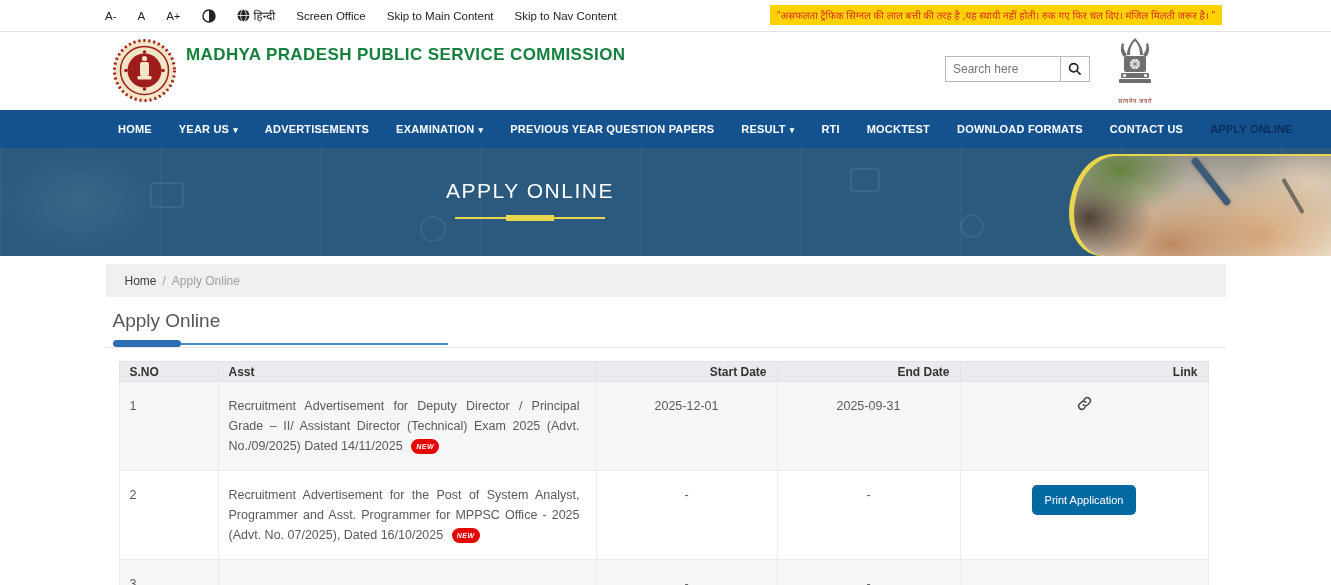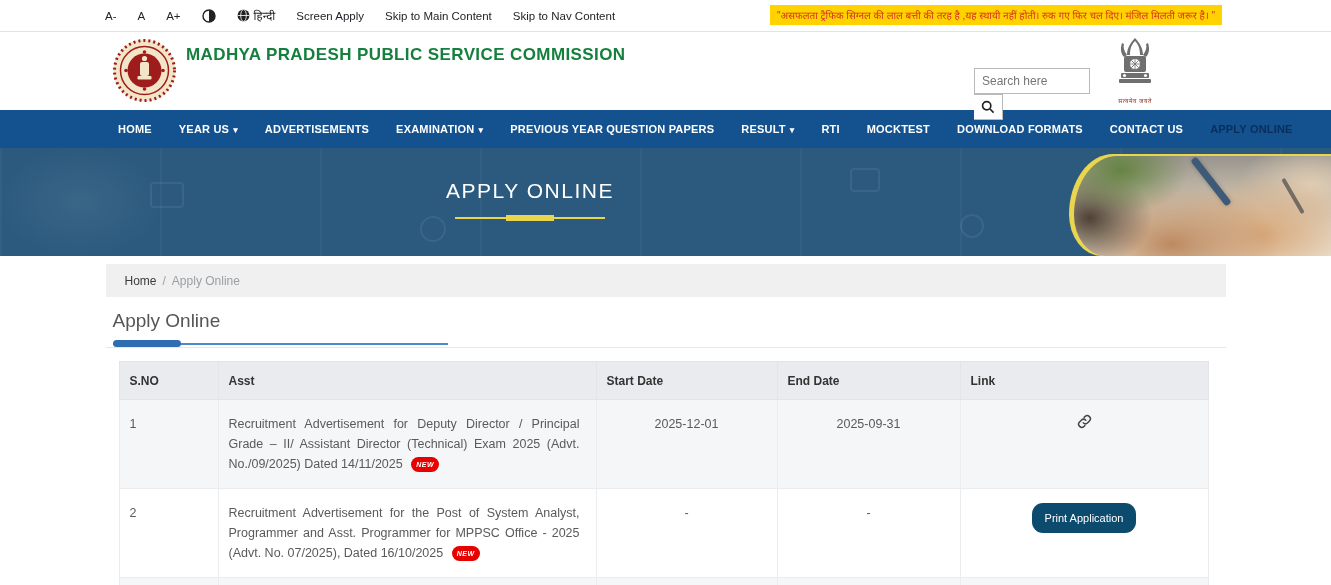--- a/index.html
+++ b/index.html
@@ -13,21 +13,21 @@
   .util-item { cursor:pointer; white-space:nowrap; display:flex; align-items:center; gap:4px; }
   .ticker { position:absolute; right:109px; top:5px; background:#FFD200; color:#d8311c;
     font-size:10px; padding:3px 7px; white-space:nowrap; }
 
   
   .header { position:relative; height:78px; background:#fff; }
   .logo { position:absolute; left:113px; top:7px; width:63px; height:63px; }
   .brand { position:absolute; left:186px; top:13px; }
   .brand-en { font-size:17px; letter-spacing:.4px; color:#15803d; font-weight:600; }
   .brand-hi { font-size:16px; color:#1f1f1f; font-weight:700; margin-top:3px; }
-  .searchbox { position:absolute; right:241px; top:36px; display:flex;flex-direction:column; }
+  .searchbox { position:absolute; right:241px; top:24px; display:flex; }
   .searchbox input { width:116px; height:26px; border:1px solid #b9b9b9; padding:0 7px;
     font-size:12px; color:#555; outline:none; }
   .searchbox button { width:29px; height:26px; border:1px solid #b9b9b9; border-left:none;
     background:#fff; cursor:pointer; display:flex; align-items:center; justify-content:center; }
   .emblem { position:absolute; right:165px; top:3px; width:62px; height:72px; text-align:center; }
   .emblem-caption { font-size:6px; color:#8a2b1a; margin-top:0px; letter-spacing:.5px; }
 
   
   .nav { height:38px; background:#14528f; display:flex; align-items:center;
     padding-left:118px; gap:27px; }
@@ -84,33 +84,33 @@
   .tab-underline { position:relative; width:335px; height:7px; margin-top:8px; }
   .tab-underline .thin { position:absolute; left:0; right:0; top:3px; height:2px; background:#4a8cc7; }
   .tab-underline .pill { position:absolute; left:0; top:0; width:68px; height:7px;
     border-radius:4px; background:#2f6db3; }
 
   
   .table-wrap { padding:13px 13px 0; }
   table { width:1089px; border-collapse:collapse; table-layout:fixed; }
   col.c-sno{width:99px;} col.c-title{width:378px;} col.c-start{width:181px;}
   col.c-end{width:183px;} col.c-link{width:248px;}
-  thead th { background:#e9ebee; font-size:12px; color:#333; font-weight:700; height:38px;
+  thead th { background:#e9ebee; font-size:12px; color:#333; font-weight:700; height:20px;
     text-align:left; padding:0 10px; border:1px solid #e2e4e8; }
-  thead th.center { text-align:left; }
+  thead th.center { text-align:right; }
   tbody td { font-size:12.5px; color:#5a5a5a; vertical-align:top; padding:14px 10px;
     border:1px solid #ececec; line-height:1.6; }
   tbody tr:nth-child(odd) { background:#f5f6f7; }
   tbody tr:nth-child(even) { background:#ffffff; }
   td.title-cell { text-align:justify; padding-right:16px; }
   td.center { text-align:center; }
   .new-badge { display:inline-block; background:#e60000; color:#fff; font-size:7px;
     font-weight:700; font-style:italic; padding:2px 5px; border-radius:8px; margin-left:5px;
     position:relative; top:-1px; letter-spacing:.5px; }
-  .btn-print { background:#0c4a6e; color:#fff; border:none; border-radius:11px;
+  .btn-print { background:#0369a1; color:#fff; border:none; border-radius:5px;
     font-size:11px; padding:9px 13px; cursor:pointer; font-family:inherit; }
   .link-icon { cursor:pointer; display:inline-block; }
 </style>
 </head>
 <body>
 
 <div class="topbar">
   <div class="util">
     <span class="util-item">A-</span>
     <span class="util-item">A</span>
@@ -122,21 +122,21 @@
         </svg>
     </span>
     <span class="util-item">
       <svg width="13" height="13" viewBox="0 0 14 14">
           <circle cx="7" cy="7" r="6.4" fill="#222"></circle>
           <ellipse cx="7" cy="7" rx="3" ry="6.4" fill="none" stroke="#fff" stroke-width=".9"></ellipse>
           <line x1=".6" y1="7" x2="13.4" y2="7" stroke="#fff" stroke-width=".9"></line>
         </svg>
       <span>हिन्दी</span>
     </span>
-    <span class="util-item">Screen Apply</span>
+    <span class="util-item">Screen Office</span>
     <span class="util-item">Skip to Main Content</span>
     <span class="util-item">Skip to Nav Content</span>
   </div>
   <div class="ticker">"असफलता ट्रैफिक सिग्नल की लाल बत्ती की तरह है ,यह स्थायी नहीं होती। रुक गए फिर चल दिए। मंजिल मिलती जरूर है। "</div>
 </div>
 
 <div class="header">
   <div class="logo">
     <svg width="63" height="63" viewBox="0 0 63 63">
       <circle cx="31.5" cy="31.5" r="31" fill="#f3e6c8"></circle>

